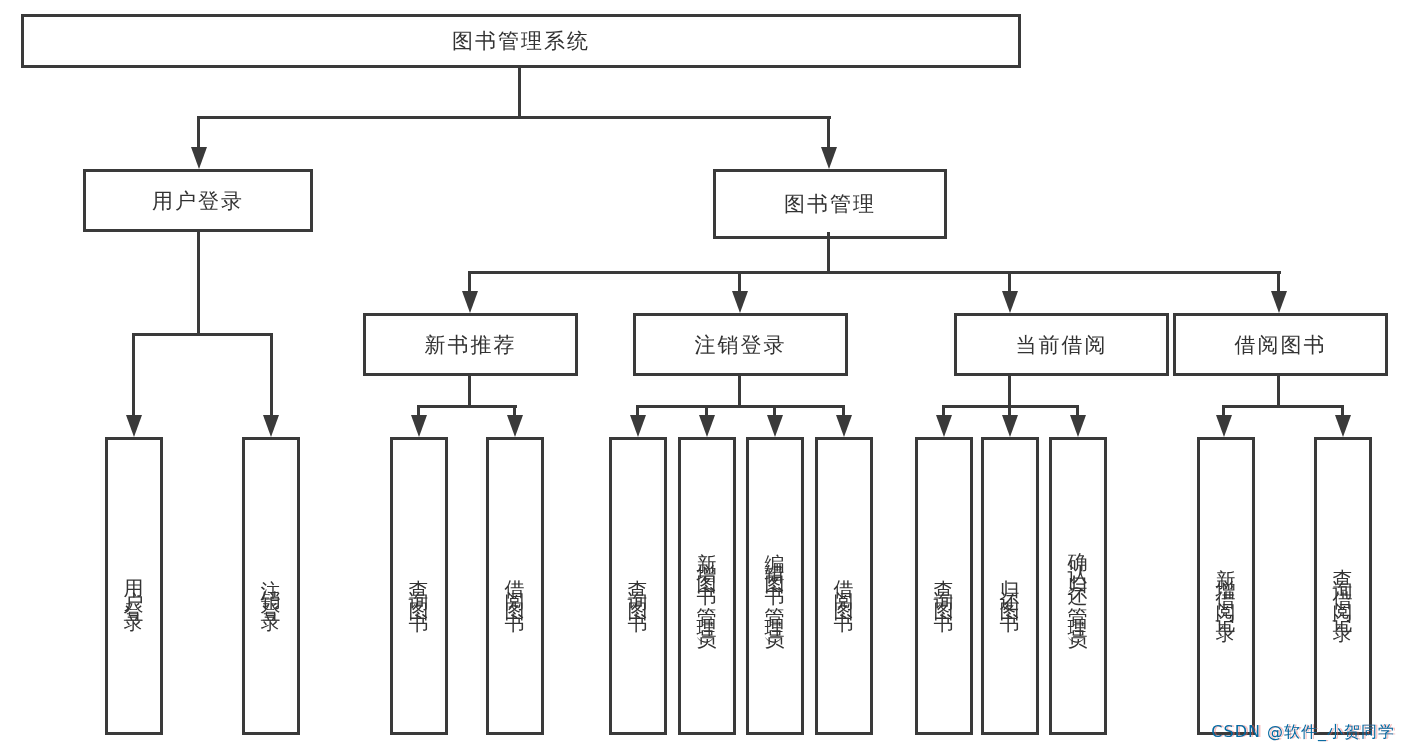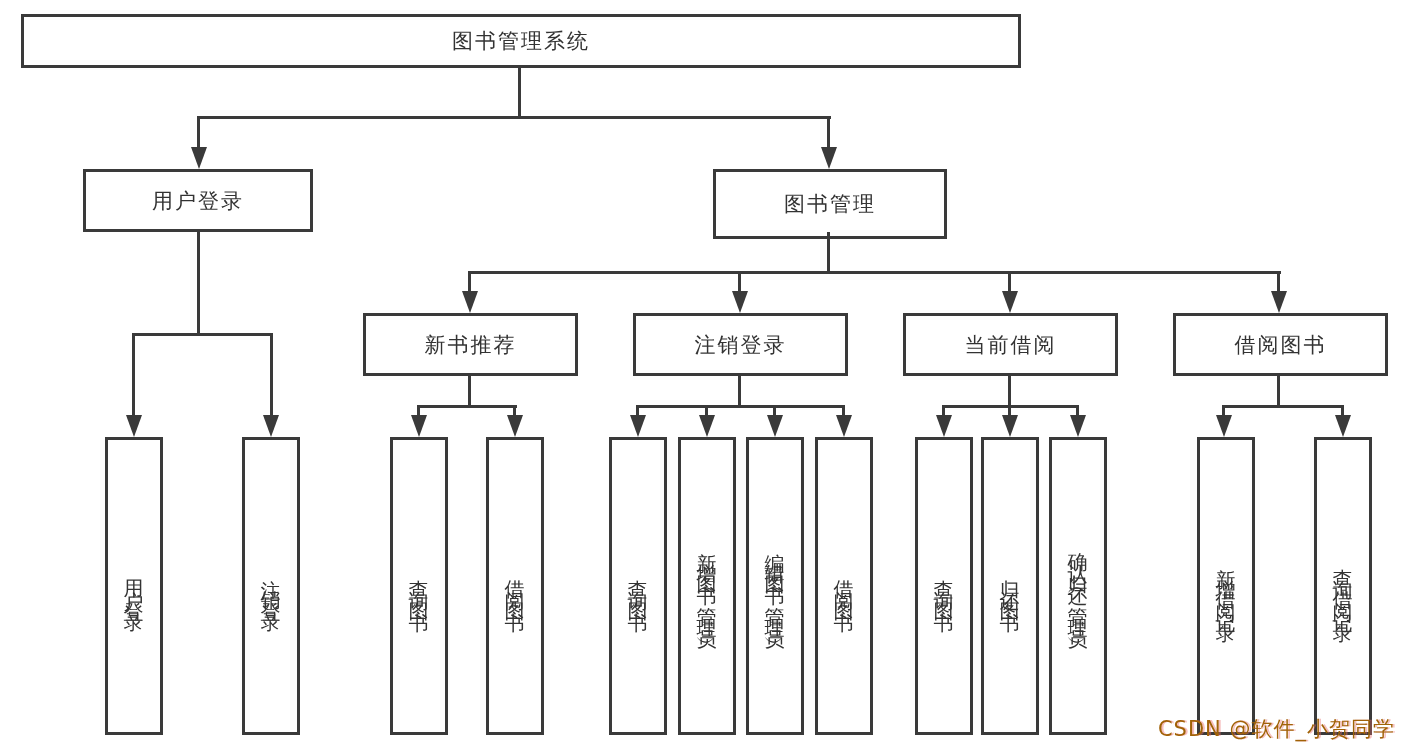--- a/index.html
+++ b/index.html
@@ -40,22 +40,22 @@
   .arr{
     position:absolute;
     width:0;height:0;
     border-left:8px solid transparent;
     border-right:8px solid transparent;
     border-top:22px solid #3a3a3a;
   }
   .watermark{
     position:absolute;
     right:10px;bottom:4px;
-    font-size:21px;
-    color:#a16207;
+    font-size:16px;
+    color:#0369a1;
     text-shadow:2px 0 0 rgba(235,110,110,0.45);
     letter-spacing:1px;
     white-space:nowrap;
   }
 </style>
 </head>
 <body>
 
 <div class="stage">
 
@@ -94,21 +94,21 @@
   <div class="arr" style="left:732px;top:291px"></div>
   <div class="arr" style="left:1002px;top:291px"></div>
   <div class="arr" style="left:1271px;top:291px"></div>
 
   <div class="box" style="left:363px;top:313px;width:215px;height:63px">
     <span class="lbl">新书推荐</span>
   </div>
   <div class="box" style="left:633px;top:313px;width:215px;height:63px">
     <span class="lbl">注销登录</span>
   </div>
-  <div class="box" style="left:903px;top:313px;width:215px;height:63px">
+  <div class="box" style="left:954px;top:313px;width:215px;height:63px">
     <span class="lbl">当前借阅</span>
   </div>
   <div class="box" style="left:1173px;top:313px;width:215px;height:63px">
     <span class="lbl">借阅图书</span>
   </div>
 
   <div class="ln" style="left:468px;top:375px;width:3px;height:33px"></div>
   <div class="ln" style="left:738px;top:375px;width:3px;height:33px"></div>
   <div class="ln" style="left:1008px;top:375px;width:3px;height:33px"></div>
   <div class="ln" style="left:1277px;top:375px;width:3px;height:33px"></div>

